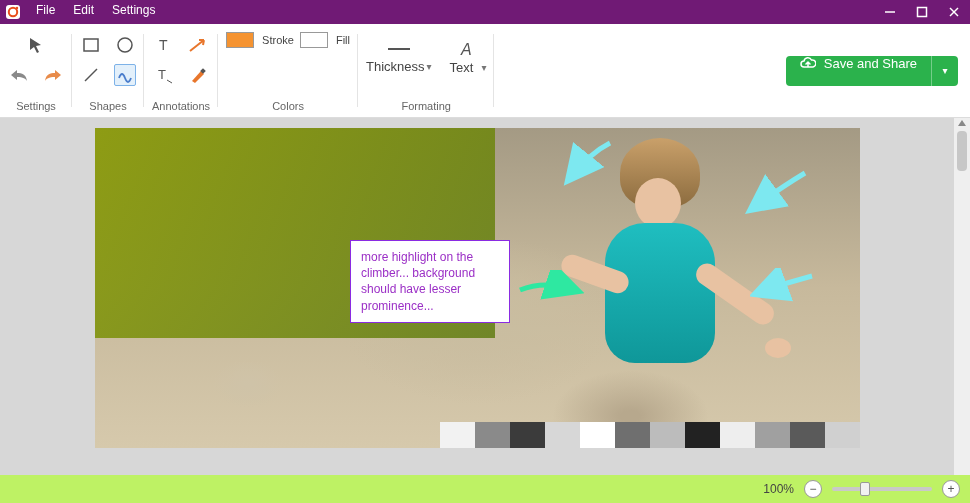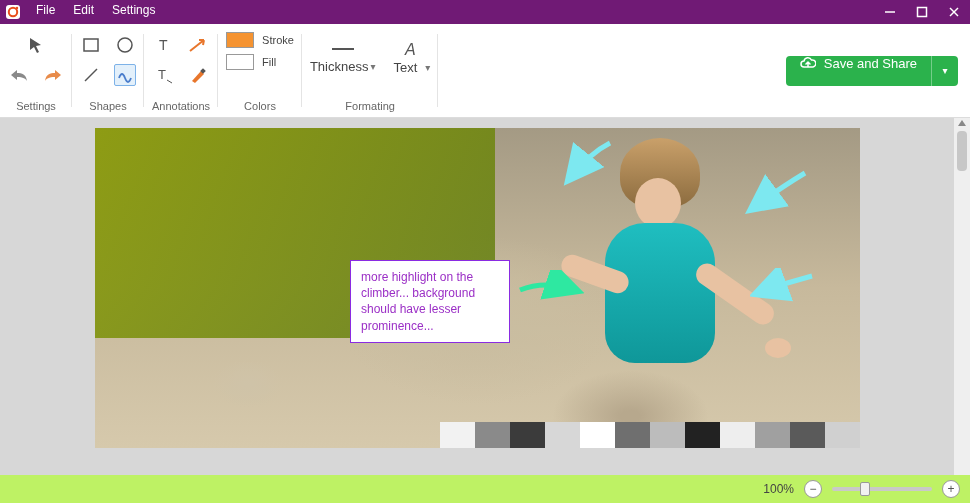--- a/index.html
+++ b/index.html
@@ -13,21 +13,21 @@
 .titlebar .winbtn{width:32px;height:24px;display:flex;align-items:center;justify-content:center;cursor:pointer}
 .ribbon{height:94px;background:#fff;border-bottom:1px solid #dcdcdc;display:flex;align-items:stretch}
 .group{display:flex;flex-direction:column;align-items:center;padding:4px 8px 2px 8px;position:relative}
 .group:after{content:"";position:absolute;right:0;top:10px;bottom:10px;width:1px;background:#e4e4e4}
 .group:last-of-type:after{display:none}
 .group .tools{display:flex;flex-direction:column;gap:8px;padding-top:6px}
 .group .row{display:flex;gap:12px;align-items:center;justify-content:center}
 .group .tool{width:22px;height:22px;display:flex;align-items:center;justify-content:center;cursor:pointer;color:#555}
 .group .tool.hl{border:1px solid #7db2e8;background:#e3f0fb;border-radius:2px}
 .group .label{font-size:11px;color:#666;margin-top:auto;padding:2px 0 3px}
-.colorsgrp .swatches{display:flex;flex-direction:column;gap:6px;padding-top:4px}
+.colorsgrp .swatches{display:flex;flex-direction:row;gap:6px;padding-top:4px}
 .swatch-row{display:flex;align-items:center;gap:8px}
 .swatch{width:28px;height:16px;border:1px solid #999}
 .swatch.orange{background:#f59331}
 .swatch.white{background:#fff}
 .swatch-label{font-size:11px;color:#444}
 .fmt .fmtitem{display:flex;flex-direction:column;align-items:center;gap:2px;cursor:pointer}
 .fmt .fmtlabel{font-size:13px;color:#444}
 .ribbon .grow{flex:1}
 .savewrap{display:flex;align-items:center;padding-right:12px}
 .savebtn{display:flex;align-items:center;height:30px;background:#2bb24c;border-radius:4px;color:#fff;font-size:13px;overflow:hidden}
@@ -43,21 +43,21 @@
 .overlay{position:absolute;left:0;top:0;width:400px;height:210px;background:linear-gradient(135deg,rgba(138,156,0,.85),rgba(90,120,10,.8))}
 .climber{position:absolute;right:80px;top:5px;width:260px;height:300px}
 .hair{position:absolute;left:100px;top:5px;width:80px;height:70px;border-radius:50% 50% 40% 40%;background:linear-gradient(180deg,#c9a06a,#8b6b3e)}
 .face{position:absolute;left:115px;top:45px;width:46px;height:50px;border-radius:50%;background:#e8c2a2}
 .torso{position:absolute;left:85px;top:90px;width:110px;height:140px;border-radius:40px 40px 30px 30px;background:linear-gradient(180deg,#1fbec0,#0f9799)}
 .arm-l{position:absolute;left:40px;top:130px;width:70px;height:22px;border-radius:14px;background:#e8c2a2;transform:rotate(20deg)}
 .arm-r{position:absolute;left:170px;top:150px;width:90px;height:22px;border-radius:14px;background:#e8c2a2;transform:rotate(35deg)}
 .hand-r{position:absolute;left:245px;top:205px;width:26px;height:20px;border-radius:50%;background:#e8c2a2}
 .pixelbar{position:absolute;right:0;bottom:0;height:26px;width:420px;display:flex}
 .pixelbar div{flex:1}
-.note{position:absolute;left:255px;top:132px;width:160px;background:#fff;border:1.5px solid #8a2be2;padding:8px 10px;font-size:12px;color:#9b2fc6;line-height:1.35}
+.note{position:absolute;left:255px;top:112px;width:160px;background:#fff;border:1.5px solid #8a2be2;padding:8px 10px;font-size:12px;color:#9b2fc6;line-height:1.35}
 .arrow{position:absolute}
 .scroll{position:absolute;right:0;top:118px;width:16px;bottom:28px;background:#efefef;display:flex;flex-direction:column;align-items:center}
 .scroll .thumb{width:10px;height:40px;background:#c7c7c7;border-radius:4px;margin-top:3px}
 .statusbar{position:absolute;left:0;right:0;bottom:0;height:28px;background:#bef264;display:flex;align-items:center;justify-content:flex-end;padding-right:10px;font-size:12px;color:#444;gap:10px}
 .zoomslider{width:100px;height:4px;background:#c9c9c9;border-radius:2px;position:relative}
 .zoomslider .knob{position:absolute;left:28px;top:-5px;width:10px;height:14px;background:#f1f1f1;border:1px solid #999;border-radius:2px}
 .circlebtn{width:18px;height:18px;border:1px solid #999;border-radius:50%;display:flex;align-items:center;justify-content:center;font-size:12px;color:#555;background:#fff;cursor:pointer}
 .dragme{position:absolute;left:50%;transform:translateX(-50%);bottom:0;width:90px;height:28px;border:1px solid #c3c3c3;border-bottom:none;border-radius:10px 10px 0 0;background:#fff;display:flex;flex-direction:column;align-items:center;justify-content:center;font-size:10px;color:#666;cursor:grab}
 .tri{font-size:10px;color:#777}
 </style>

